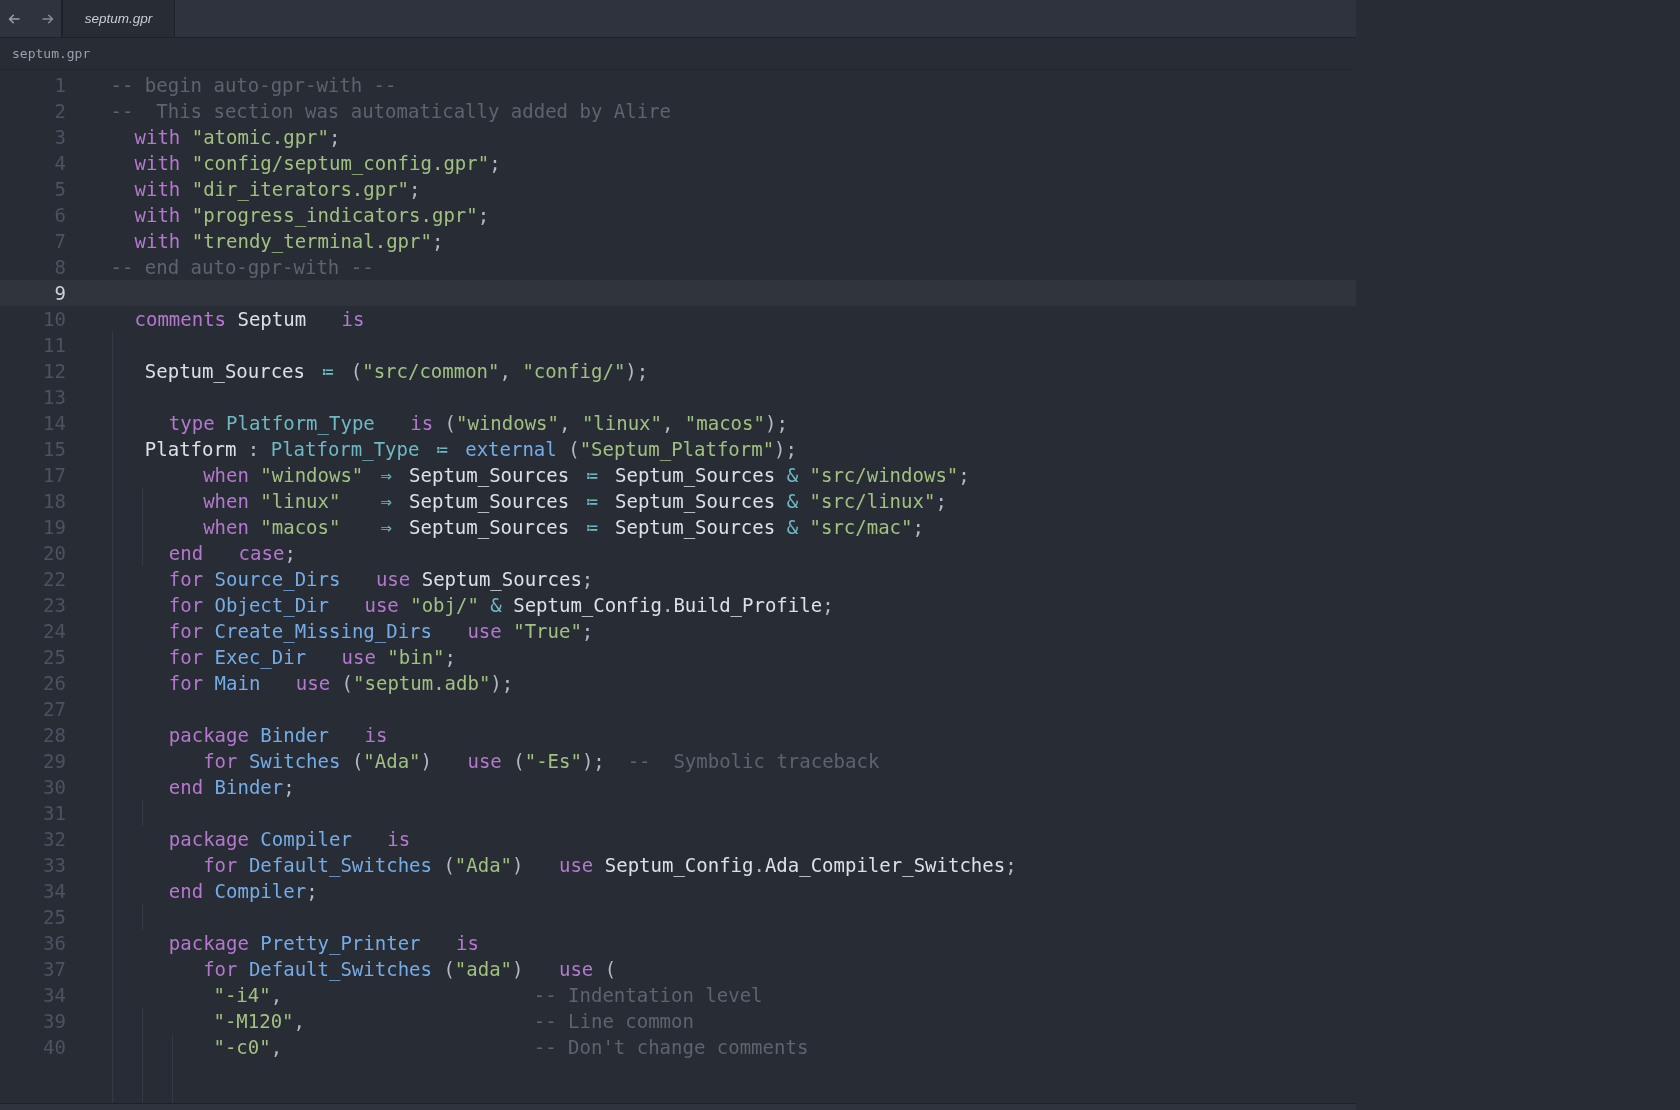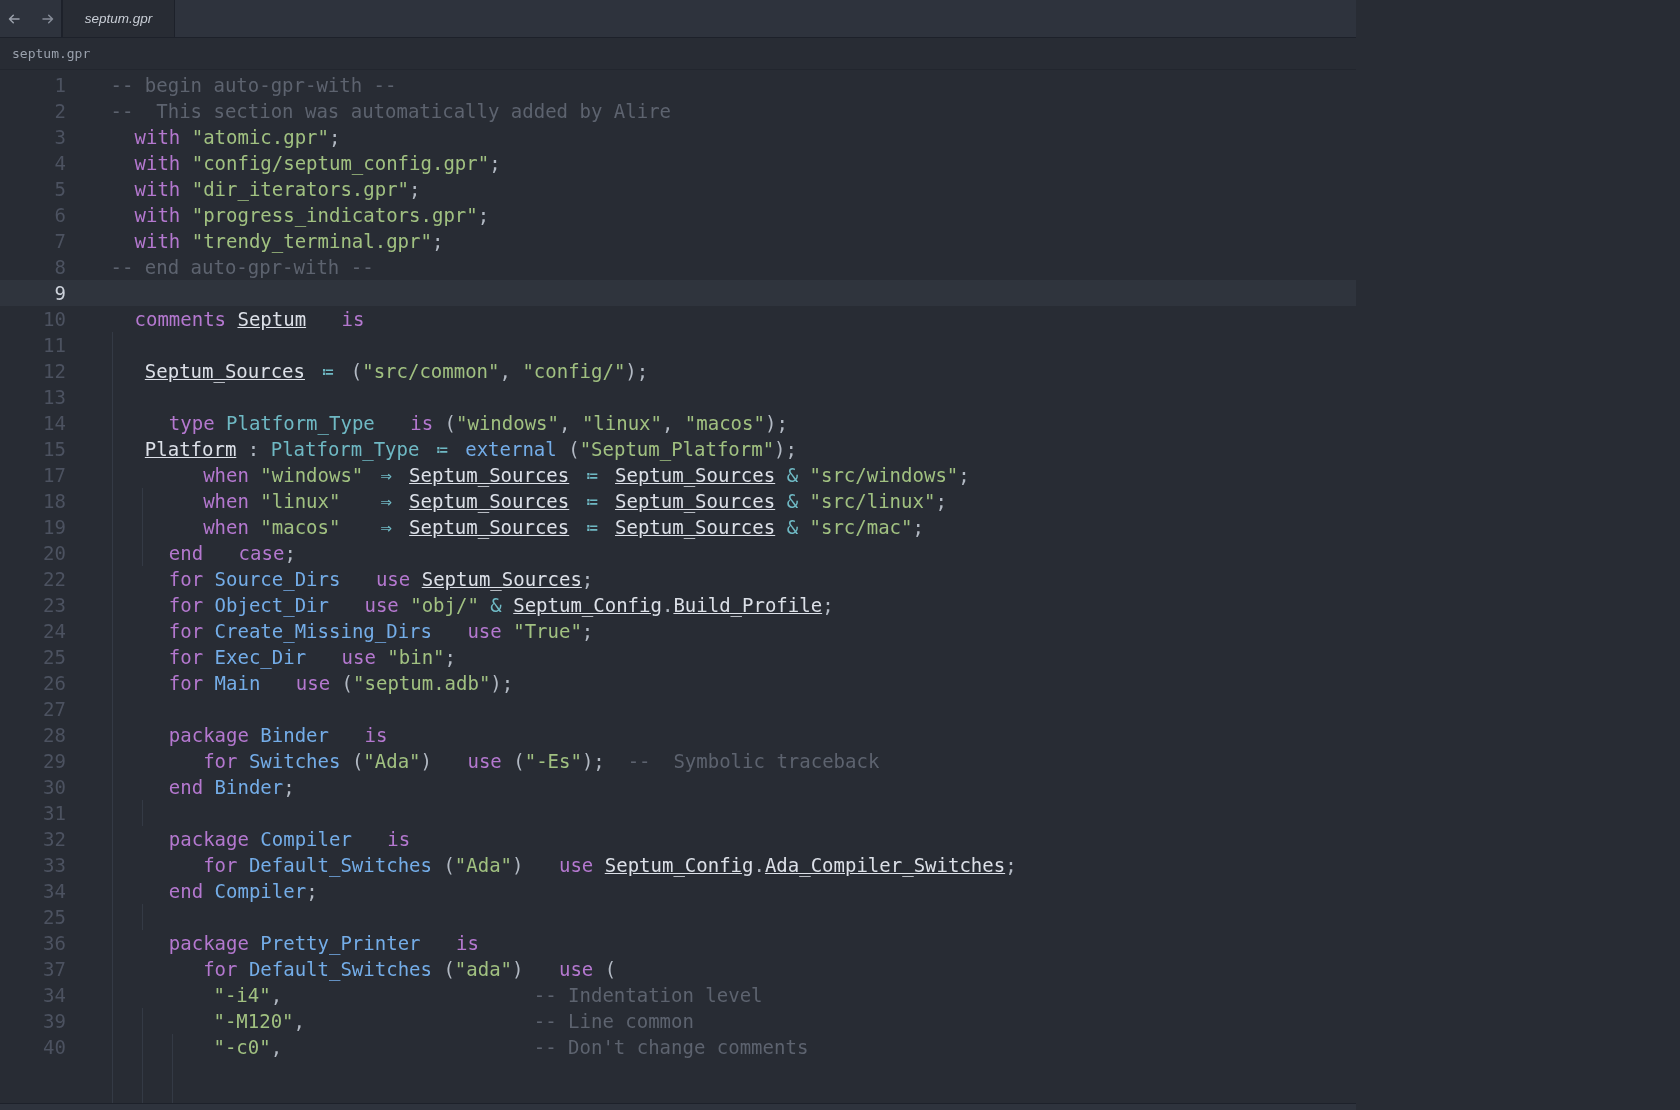--- a/index.html
+++ b/index.html
@@ -37,21 +37,21 @@
   .gutter{display:inline-block;width:66px;text-align:right;color:var(--ui-line_number);
           vertical-align:top;}
   .line.active .gutter{color:var(--ui-line_number_active);}
   .code{display:inline-block;padding-left:44.5px;vertical-align:top;color:var(--syntax-identifier);}
   .t-c{color:var(--syntax-comment);}
   .t-k{color:var(--syntax-keyword);margin-left:24px;}
   .t-s{color:var(--syntax-string);}
   .t-t{color:var(--syntax-type);}
   .t-f{color:var(--syntax-function);}
   .t-o{color:var(--syntax-operator);}
-  .t-i{color:var(--syntax-identifier);text-decoration:underline;}
+  .t-i{color:var(--syntax-identifier);}
   .t-p{color:var(--syntax-punctuation);}
   .t-g{color:var(--syntax-operator);display:inline-block;width:2ch;text-align:center;}
   .guide{position:absolute;width:1px;background:var(--ui-indent_guide);}
 
   
   .scrollbar{position:absolute;right:0;top:0;width:13px;height:1033px;background:rgba(255,255,255,0.015);}
   .scroll-thumb{position:absolute;left:0;top:10px;width:13px;height:432px;background:rgba(171,178,191,0.30);}
   .scroll-marker{position:absolute;left:0;top:98px;width:13px;height:3px;background:var(--ui-accent);}
 
   

